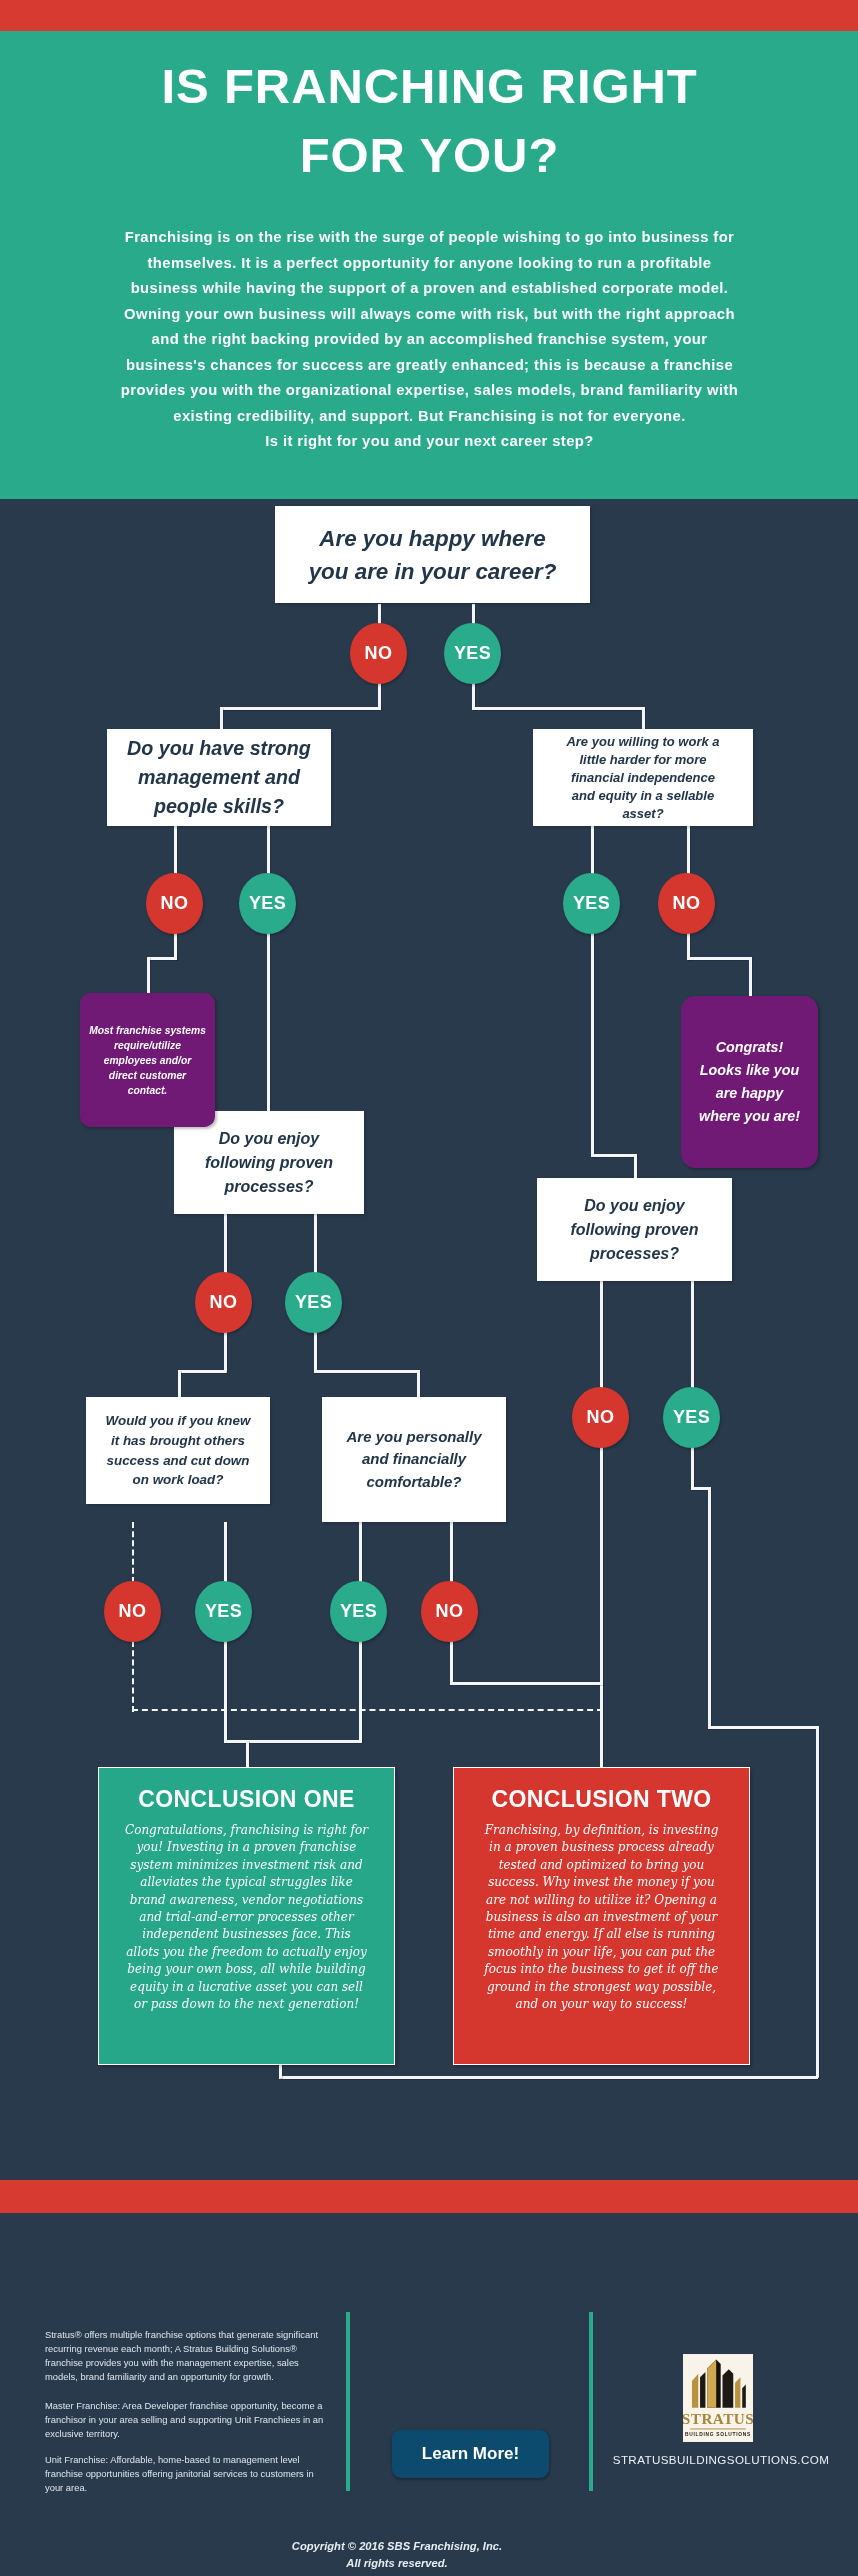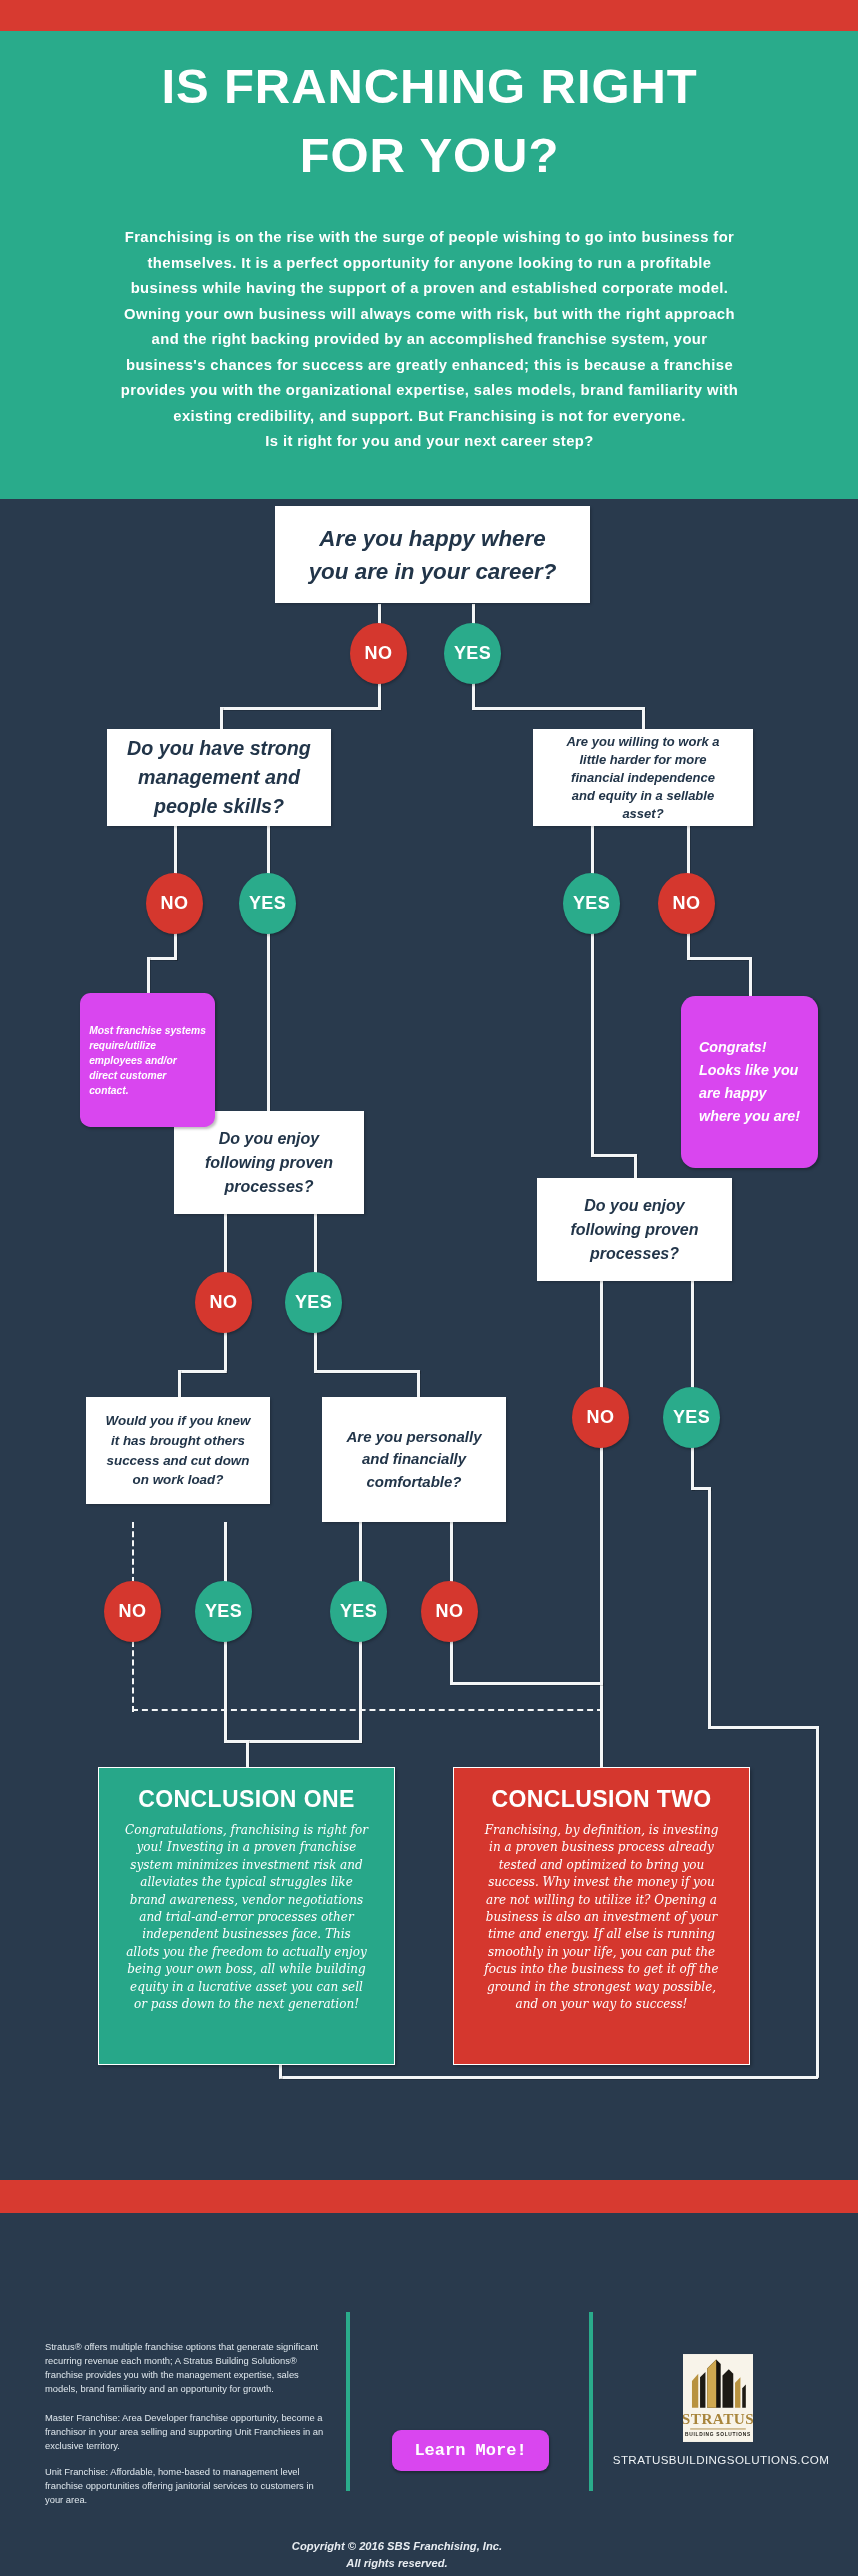--- a/index.html
+++ b/index.html
@@ -20,39 +20,39 @@
   .vdash{position:absolute;width:0;border-left:2.7px dashed #f4f6f7;}
   .hdash{position:absolute;height:0;border-top:2.7px dashed #f4f6f7;}
   .qbox{position:absolute;background:#fff;color:#223549;font-weight:bold;font-style:italic;
         display:flex;align-items:center;justify-content:center;text-align:center;
         box-shadow:1.8px 1.8px 2.7px rgba(0,0,0,.25);}
   .oval{position:absolute;width:57px;height:61px;border-radius:50%;color:#fff;font-weight:bold;
         display:flex;align-items:center;justify-content:center;font-size:18px;letter-spacing:0.4px;
         box-shadow:0.9px 1.8px 2.7px rgba(0,0,0,.25);}
   .oval.red{background:#d5372e;}
   .oval.green{background:#2aab8b;}
-  .note{position:absolute;background:#d946ef;color:#fff;font-weight:bold;font-style:italic;
-        display:flex;align-items:center;justify-content:center;text-align:left;
+  .note{position:absolute;background:#701a75;color:#fff;font-weight:bold;font-style:italic;
+        display:flex;align-items:center;justify-content:center;text-align:center;
         box-shadow:1.8px 1.8px 2.7px rgba(0,0,0,.25);}
   .conc{position:absolute;width:297px;height:298px;color:#fff;text-align:center;
         border:1.8px solid #fff;box-sizing:border-box;box-shadow:1.8px 1.8px 3.6px rgba(0,0,0,.3);}
   .conc h2{margin:18px 0 9px 0;font-size:23px;letter-spacing:0.4px;font-weight:bold;
         font-family:"Liberation Sans",sans-serif;}
   .conc .body{font-family:"DejaVu Serif",serif;font-style:italic;font-size:12px;line-height:17.4px;}
   .conc.green{background:#27a789;}
   .conc.red{background:#d5372e;}
   
   .redband{position:absolute;left:0;top:2180px;width:859px;height:33px;background:#d73a30;}
   .divider{position:absolute;top:2312px;width:3.6px;height:179px;background:#2aab8b;}
-  .fpara{position:absolute;left:45px;width:284px;color:#dfe7ed;font-size:9.4px;line-height:14px;margin-top:12px;}
+  .fpara{position:absolute;left:45px;width:284px;color:#dfe7ed;font-size:9.4px;line-height:14px;}
   .cta{position:absolute;left:358px;top:2336px;width:224px;text-align:center;color:#fff;
        font-weight:bold;font-size:15px;line-height:24px;}
-  .btn{position:absolute;left:392px;top:2430px;width:157px;height:41px;background:#d946ef;
+  .btn{position:absolute;left:392px;top:2430px;width:157px;height:48px;background:#0c4a6e;
        border:none;border-radius:9px;color:#fff;font-weight:bold;font-size:17px;
-       font-family:Liberation Mono, monospace;cursor:pointer;box-shadow:0.9px 1.8px 2.7px rgba(0,0,0,.3);}
+       font-family:Liberation Sans, sans-serif;cursor:pointer;box-shadow:0.9px 1.8px 2.7px rgba(0,0,0,.3);}
   .logo{position:absolute;left:683px;top:2354px;width:70px;height:88px;}
   .site{position:absolute;left:596px;top:2453px;width:250px;text-align:center;color:#eef2f5;
         font-size:11.6px;letter-spacing:0.4px;}
   .copyright{position:absolute;left:254px;top:2538px;width:286px;text-align:center;color:#e8edf2;
         font-size:11.2px;line-height:17px;font-style:italic;font-weight:bold;}
 </style>
 </head>
 <body>
 
 <div class="page">

